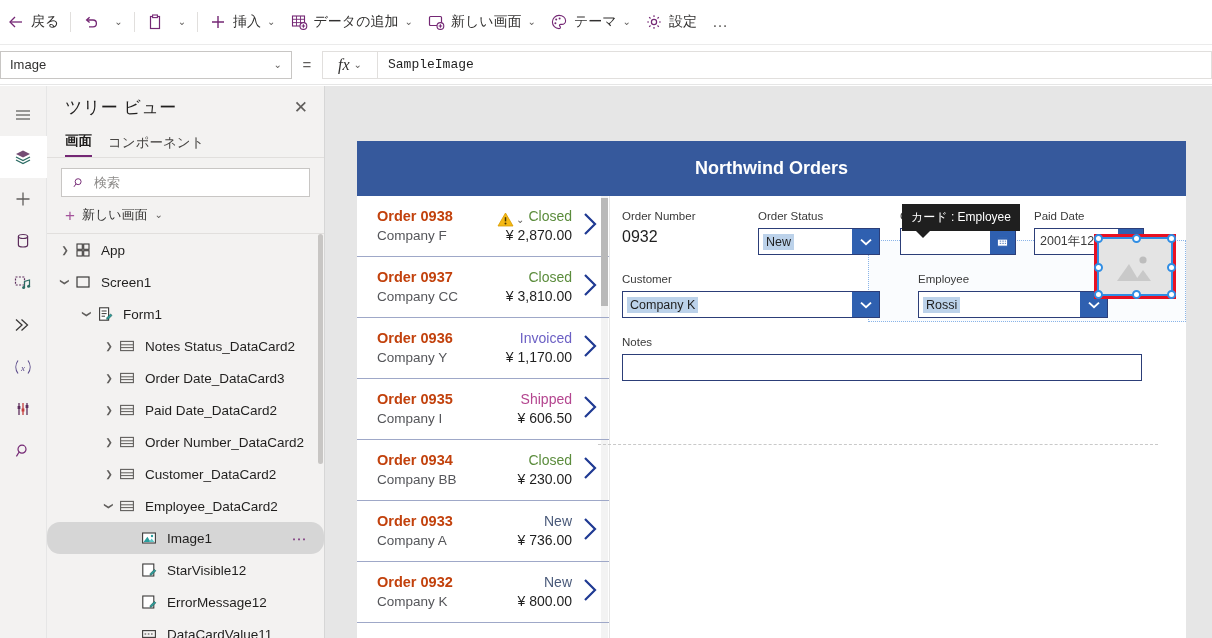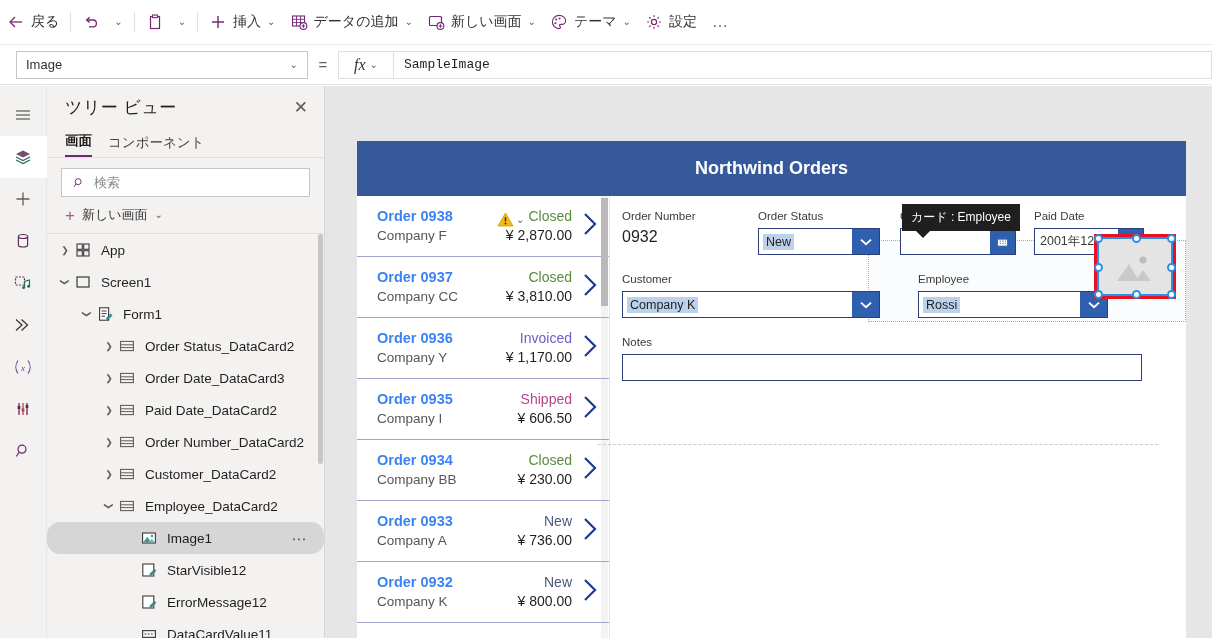--- a/index.html
+++ b/index.html
@@ -32,21 +32,21 @@
   .cmd-ico { width: 18px; height: 18px; display: block; }
   .more-dots { color: #605e5c; font-size: 16px; letter-spacing: 1px; padding: 0 8px; }
 
   
   .formulabar {
     position: absolute; left: 0; top: 45px; width: 1212px; height: 40px;
     background: #ffffff; display: flex; align-items: center;
     border-bottom: 1px solid #e6e6e6;
   }
   .prop-select {
-    margin-left: 16px; width: 292px; height: 28px;
+    width: 292px; height: 28px;
     border: 1px solid #c8c6c4; background: #fff;
     display: flex; align-items: center; justify-content: space-between;
     padding: 0 9px; font-size: 13px; color: #323130;
   }
   .eq { width: 30px; text-align: center; color: #605e5c; font-size: 15px; }
   .fx-box {
     width: 56px; height: 28px; border: 1px solid #e1dfdd; background: #fff;
     display: flex; align-items: center; justify-content: center; gap: 4px;
     font-style: italic; font-family: "Liberation Serif", serif;
     font-size: 16px; color: #323130;
@@ -145,21 +145,21 @@
   .gallery {
     width: 265px; position: relative; background: #ffffff;
     border-right: 1px solid #e6e6e6; overflow: hidden;
   }
   .gal-item {
     height: 61px; border-bottom: 1px solid #9fa8c8;
     display: flex; align-items: center; padding: 0 5px 0 20px;
     position: relative;
   }
   .gi-left { flex: 0 0 auto; }
-  .gi-order { font-size: 14.5px; font-weight: bold; color: #3b82f6; line-height: 19px; }
+  .gi-order { font-size: 14.5px; font-weight: bold; color: #c2410c; line-height: 19px; }
   .gi-company { font-size: 13.5px; color: #55565a; line-height: 19px; }
   .gi-mid { flex: 1; text-align: right; padding-right: 4px; }
   .gi-status { font-size: 14px; line-height: 19px; }
   .gi-amount { font-size: 14px; color: #1f1f1f; line-height: 19px; }
   .gi-warn { position: absolute; left: 140px; top: 16px; display: flex; align-items: center; gap: 2px; }
   .gi-chev { flex: 0 0 28px; text-align: center; color: #1f3a93; font-size: 24px; font-weight: 300; line-height: 1; }
   .gal-sb {
     position: absolute; right: 1px; top: 2px; width: 7px; height: 108px;
     background: #b9b9b9;
   }
@@ -466,21 +466,21 @@
             <span class="tlabel">Form1</span>
           </div>
           <div class="tnode" style="padding-left: 54px;">
             <span class="arrow">❯</span>
             <span class="ticon">
               <svg width="16" height="16" viewBox="0 0 16 16">
                 <rect x="1.6" y="3.4" width="12.8" height="9.2" fill="none" stroke="#605e5c" stroke-width="1.1"></rect>
                 <path d="M1.6 6.8 H14.4 M1.6 9.6 H14.4" stroke="#605e5c" stroke-width="1"></path>
               </svg>
             </span>
-            <span class="tlabel">Order Status_DataCard2</span>
+            <span class="tlabel">Notes Status_DataCard2</span>
           </div>
           <div class="tnode" style="padding-left: 54px;">
             <span class="arrow">❯</span>
             <span class="ticon">
               <svg width="16" height="16" viewBox="0 0 16 16">
                 <rect x="1.6" y="3.4" width="12.8" height="9.2" fill="none" stroke="#605e5c" stroke-width="1.1"></rect>
                 <path d="M1.6 6.8 H14.4 M1.6 9.6 H14.4" stroke="#605e5c" stroke-width="1"></path>
               </svg>
             </span>
             <span class="tlabel">Order Date_DataCard3</span>

